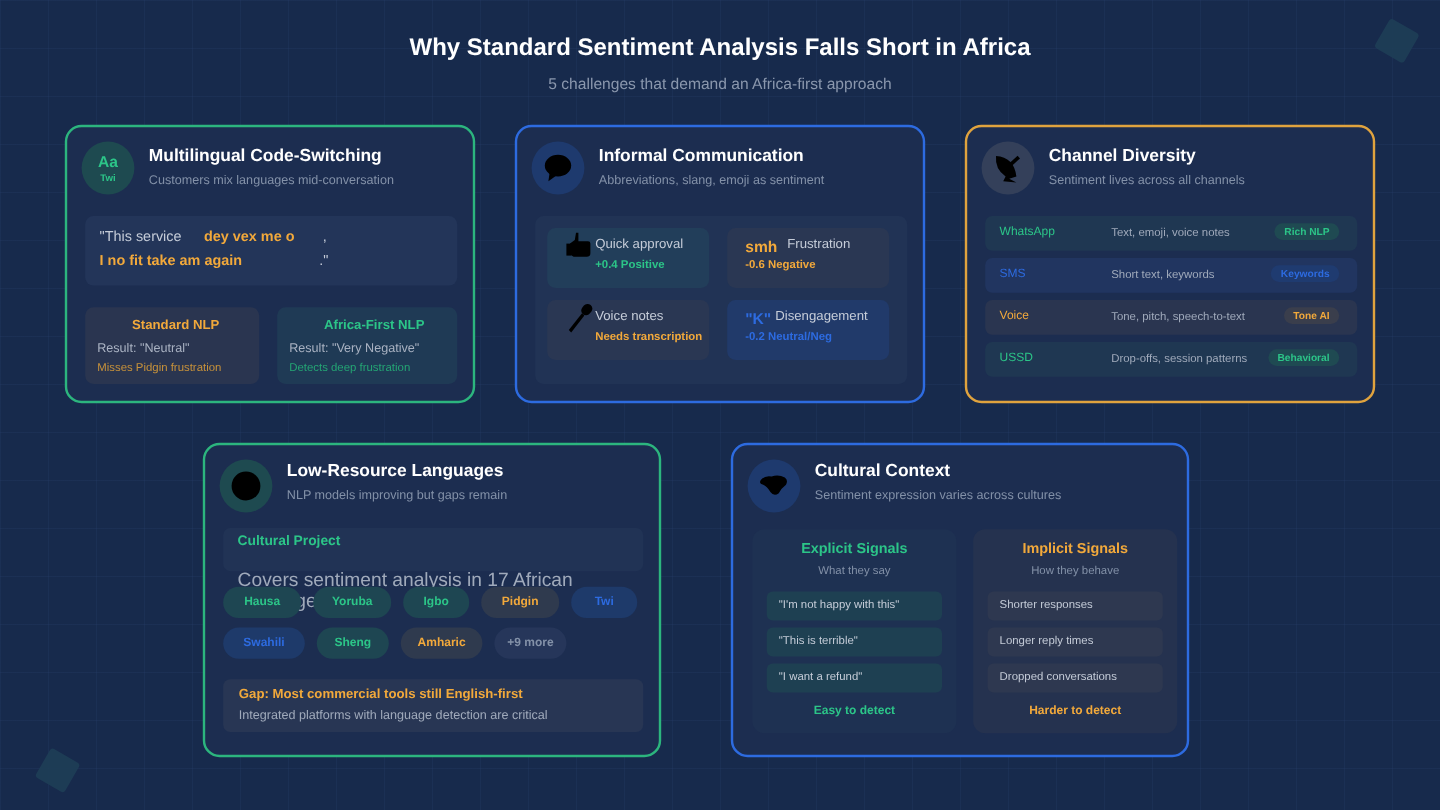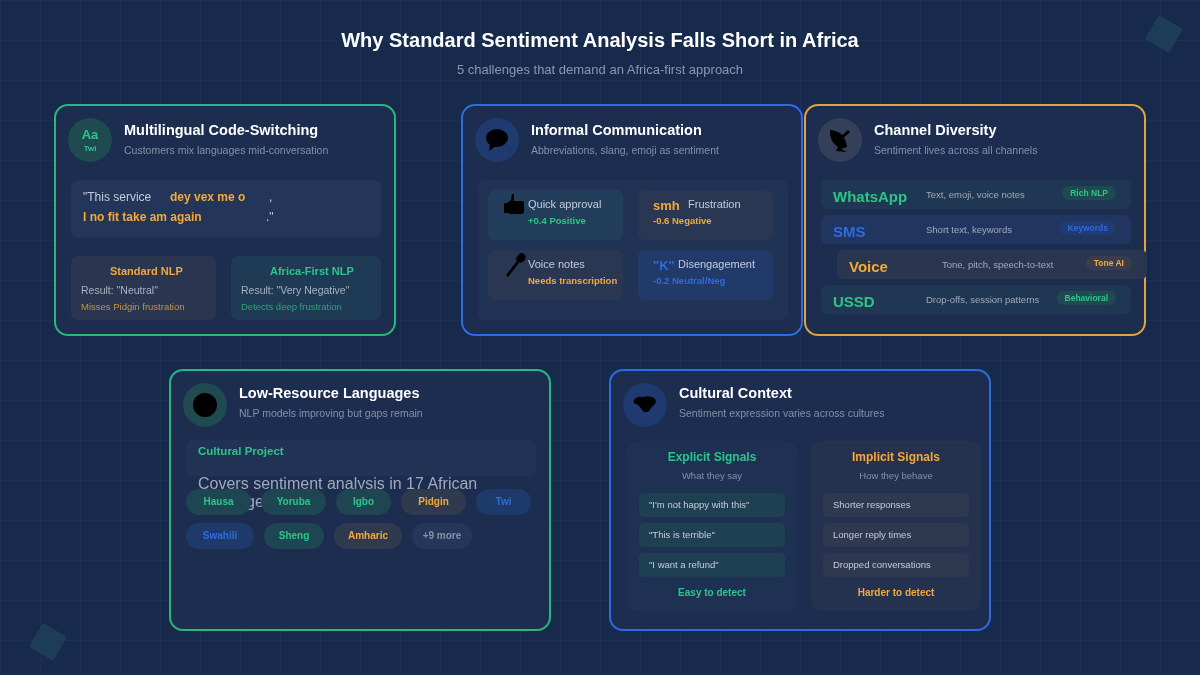--- a/index.html
+++ b/index.html
@@ -61,21 +61,21 @@
   .cell-val { position: absolute; left: 40px; top: 25px; font-size: 9.5px; font-weight: bold; }
   .cell-icon { position: absolute; left: 15px; top: 2px; }
   .tag-big { position: absolute; left: 15px; top: 8px; font-size: 13px; font-weight: bold; }
   .cell-b .cell-label { left: 50px; top: 8px; }
   .cell-b .cell-val { left: 15px; }
   .cell-d .cell-label { left: 40px; top: 8px; }
   .cell-d .cell-val { left: 15px; }
 
   
   .ch-row { position: absolute; left: 15px; width: 310px; height: 29px; border-radius: 6px; }
-  .ch-name { position: absolute; left: 12px; top: 8px; font-size: 15px; font-weight: bold; }
+  .ch-name { position: absolute; left: 12px; top: 8px; font-size: 10px; font-weight: normal; }
   .ch-desc { position: absolute; left: 105px; top: 9px; font-size: 9.5px; color: #a0aabb; }
   .ch-badge { position: absolute; right: 15px; top: 6px; height: 14px; padding: 0 8px; border-radius: 7px; font-size: 8.5px; font-weight: bold; line-height: 14px; text-align: right; }
 
   
   .afri { position: absolute; left: 15px; top: 69px; width: 350px; height: 36px; background: #213355; border-radius: 6px; padding: 5px 12px; }
   .afri-title { font-size: 11.5px; font-weight: bold; color: #2cc588; }
   .afri-sub { font-size: 16px; color: #a0aabb; margin-top: 18px; }
   .chip { position: absolute; height: 26px; border-radius: 13px; font-size: 10px; font-weight: bold; text-align: center; line-height: 26px; }
   .chip.g { background: #1e4652; color: #2cc588; }
   .chip.o { background: #2f3a4e; color: #f2a93b; }
@@ -128,21 +128,21 @@
     <div class="nlp-res">Result: "Neutral"</div>
     <div class="nlp-note" style="color:#c8923a;">Misses Pidgin frustration</div>
   </div>
   <div class="nlp-box nlp-af">
     <div class="nlp-title" style="color:#2cc588;">Africa-First NLP</div>
     <div class="nlp-res">Result: "Very Negative"</div>
     <div class="nlp-note" style="color:#24a674;">Detects deep frustration</div>
   </div>
 </div>
 
-<div class="card blue" style="left:429px;top:104px;width:342px;height:232px;margin-left:32px;">
+<div class="card blue" style="left:429px;top:104px;width:342px;height:232px;">
   <div class="card-head">
     <div class="icon-circle ic-blue">
       <svg width="26" height="26" viewBox="0 0 26 26">
           <ellipse cx="13" cy="11" rx="11" ry="9" fill="#000"></ellipse>
           <path d="M6 17 L5 24 L12 19 Z" fill="#000"></path>
         </svg>
     </div>
     <div class="head-text">
       <div class="card-title">Informal Communication</div>
       <div class="card-sub">Abbreviations, slang, emoji as sentiment</div>
@@ -198,21 +198,21 @@
   <div class="ch-row" style="top:74px;background:#1f3752;">
     <span class="ch-name" style="color:#2cc588;">WhatsApp</span>
     <span class="ch-desc">Text, emoji, voice notes</span>
     <span class="ch-badge" style="background:#1f4a52;color:#2cc588;">Rich NLP</span>
   </div>
   <div class="ch-row" style="top:109px;background:#213560;">
     <span class="ch-name" style="color:#2d6be0;">SMS</span>
     <span class="ch-desc">Short text, keywords</span>
     <span class="ch-badge" style="background:#1f3b70;color:#2d6be0;">Keywords</span>
   </div>
-  <div class="ch-row" style="top:144px;background:#2a3550;margin-left:16px;">
+  <div class="ch-row" style="top:144px;background:#2a3550;">
     <span class="ch-name" style="color:#f2a93b;">Voice</span>
     <span class="ch-desc">Tone, pitch, speech-to-text</span>
     <span class="ch-badge" style="background:#3a3e4c;color:#f2a93b;">Tone AI</span>
   </div>
   <div class="ch-row" style="top:179px;background:#1f3752;">
     <span class="ch-name" style="color:#2cc588;">USSD</span>
     <span class="ch-desc">Drop-offs, session patterns</span>
     <span class="ch-badge" style="background:#1f4a52;color:#2cc588;">Behavioral</span>
   </div>
 </div>
@@ -235,20 +235,24 @@
   </div>
   <div class="chip g" style="left:15px;top:118px;width:65px;">Hausa</div>
   <div class="chip g" style="left:90px;top:118px;width:65px;">Yoruba</div>
   <div class="chip g" style="left:165px;top:118px;width:55px;">Igbo</div>
   <div class="chip o" style="left:230px;top:118px;width:65px;">Pidgin</div>
   <div class="chip b" style="left:305px;top:118px;width:55px;">Twi</div>
   <div class="chip b" style="left:15px;top:152px;width:68px;">Swahili</div>
   <div class="chip g" style="left:93px;top:152px;width:60px;">Sheng</div>
   <div class="chip o" style="left:163px;top:152px;width:68px;">Amharic</div>
   <div class="chip m" style="left:241px;top:152px;width:60px;">+9 more</div>
+  <div class="gap">
+    <div class="gap-title">Gap: Most commercial tools still English-first</div>
+    <div class="gap-sub">Integrated platforms with language detection are critical</div>
+  </div>
 </div>
 
 <div class="card blue" style="left:609px;top:369px;width:382px;height:262px;">
   <div class="card-head">
     <div class="icon-circle ic-blue">
       <svg width="28" height="22" viewBox="0 0 28 22">
           <path d="M3 6 Q6 2 12 3 Q18 1 23 4 Q26 6 24 10 Q20 13 18 17 Q14 20 11 16 Q8 11 5 10 Q1 9 3 6 Z" fill="#000"></path>
         </svg>
     </div>
     <div class="head-text" style="padding-top:2px;">

